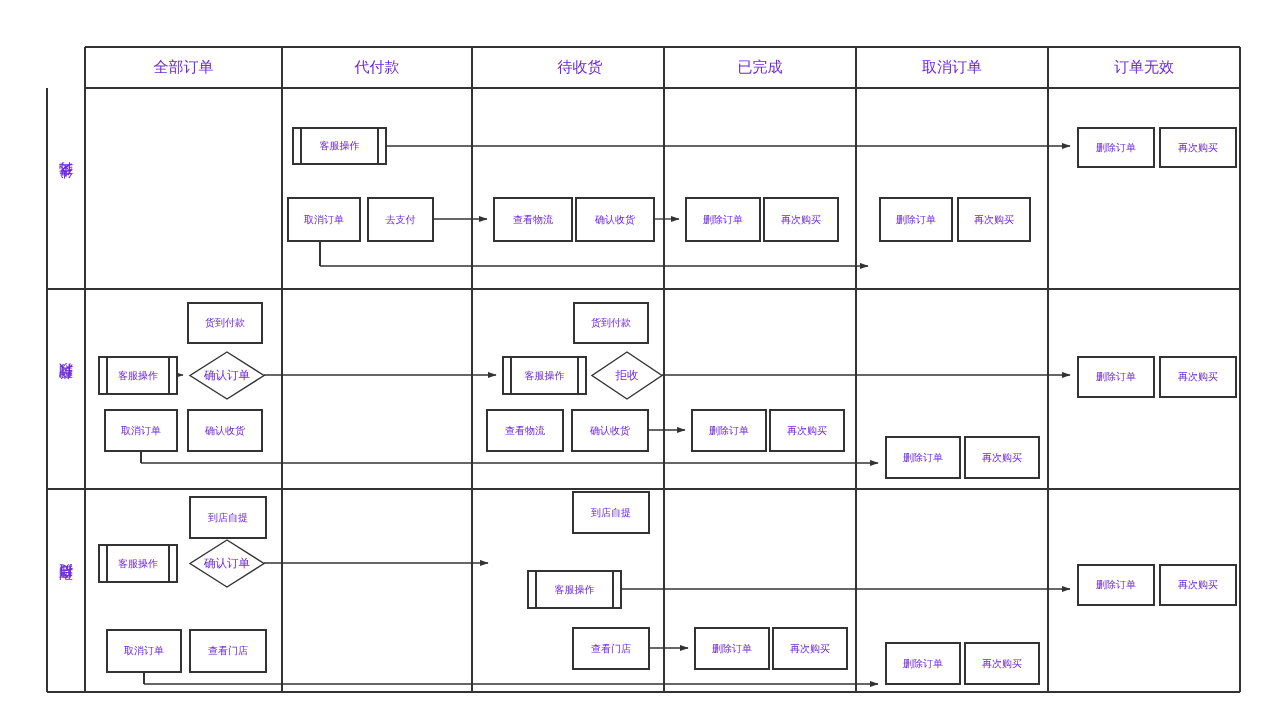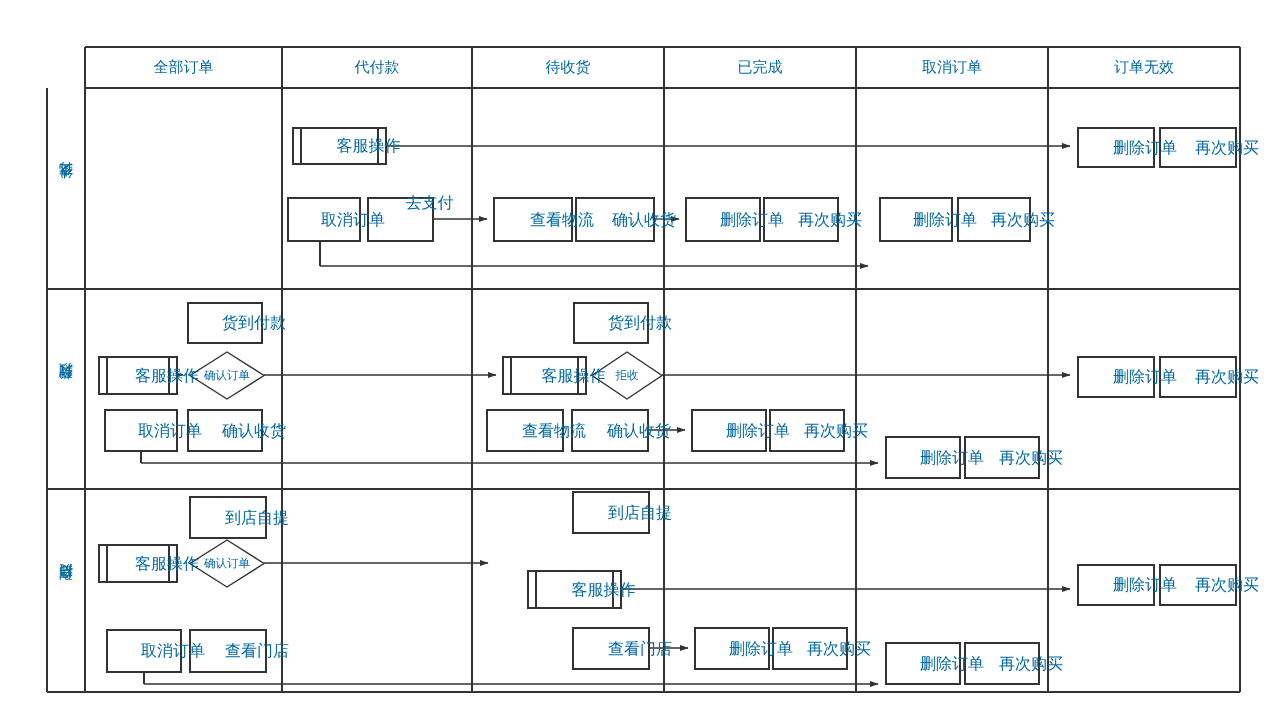--- a/index.html
+++ b/index.html
@@ -1,23 +1,23 @@
 <!DOCTYPE html>
 <html><head>
 <meta charset="utf-8">
 <style>
   html,body{margin:0;padding:0;background:#ffffff;}
   body{font-family:"Liberation Sans","DejaVu Sans",sans-serif;color:#333333;}
   #stage{position:relative;width:1271px;height:722px;background:#ffffff;overflow:hidden;}
   #svgroot{position:absolute;left:0;top:0;width:1271px;height:722px;}
   .lbl{position:absolute;display:flex;align-items:center;justify-content:center;
-       text-align:center;color:#0369a1;line-height:1.12;pointer-events:none;}
+       text-align:center;color:#6d28d9;line-height:1.12;pointer-events:none;}
   .hdr{font-size:15px;}
   .rowlbl{font-size:14px;writing-mode:vertical-rl;transform:rotate(180deg);letter-spacing:1px;}
-  .boxtxt{font-size:16px;padding-left:29px;}
+  .boxtxt{font-size:10px;}
   .dmtxt{font-size:11.5px;text-align:center;}
 </style>
 </head>
 <body>
 
 <div id="stage">
   <svg id="svgroot" viewBox="0 0 1271 722">
     <defs>
       <marker id="ah" markerWidth="9" markerHeight="9" refX="8.4" refY="3.2" orient="auto" markerUnits="userSpaceOnUse">
         <path d="M0,0 L9,3.2 L0,6.4 z" fill="#333333"></path>
@@ -113,32 +113,32 @@
         <rect x="773" y="628" width="74" height="41" fill="#ffffff" stroke="#333333" stroke-width="1.6" shape-rendering="crispEdges"></rect>
         <rect x="886" y="643" width="74" height="41" fill="#ffffff" stroke="#333333" stroke-width="1.6" shape-rendering="crispEdges"></rect>
         <rect x="965" y="643" width="74" height="41" fill="#ffffff" stroke="#333333" stroke-width="1.6" shape-rendering="crispEdges"></rect>
         <rect x="1078" y="565" width="76" height="40" fill="#ffffff" stroke="#333333" stroke-width="1.6" shape-rendering="crispEdges"></rect>
         <rect x="1160" y="565" width="76" height="40" fill="#ffffff" stroke="#333333" stroke-width="1.6" shape-rendering="crispEdges"></rect>
       </g>
   </svg>
   <div id="labels">
       <div class="lbl hdr" style="left: 85px; top: 47px; width: 197px; height: 41px;">全部订单</div>
       <div class="lbl hdr" style="left: 282px; top: 47px; width: 190px; height: 41px;">代付款</div>
-      <div class="lbl hdr" style="left: 472px; top: 47px; width: 192px; height: 41px; text-align: center;">待收货</div>
+      <div class="lbl hdr" style="left: 484px; top: 47px; width: 192px; height: 41px; text-align: center;">待收货</div>
       <div class="lbl hdr" style="left: 664px; top: 47px; width: 192px; height: 41px;">已完成</div>
       <div class="lbl hdr" style="left: 856px; top: 47px; width: 192px; height: 41px;">取消订单</div>
       <div class="lbl hdr" style="left: 1048px; top: 47px; width: 192px; height: 41px;">订单无效</div>
       <div class="lbl rowlbl" style="left: 47px; top: 88px; width: 38px; height: 201px;">线上支付</div>
       <div class="lbl rowlbl" style="left: 47px; top: 289px; width: 38px; height: 200px;">货到付款</div>
       <div class="lbl rowlbl" style="left: 47px; top: 489px; width: 38px; height: 203px;">到店自提</div>
       <div class="lbl boxtxt" style="left: 293px; top: 128px; width: 93px; height: 36px;">客服操作</div>
       <div class="lbl boxtxt" style="left: 1078px; top: 128px; width: 76px; height: 39px;">删除订单</div>
       <div class="lbl boxtxt" style="left: 1160px; top: 128px; width: 76px; height: 39px;">再次购买</div>
       <div class="lbl boxtxt" style="left: 288px; top: 198px; width: 72px; height: 43px;">取消订单</div>
-      <div class="lbl boxtxt" style="left: 368px; top: 181px; width: 65px; height: 43px;">去支付</div>
+      <div class="lbl boxtxt" style="left: 368px; top: 198px; width: 65px; height: 43px;">去支付</div>
       <div class="lbl boxtxt" style="left: 494px; top: 198px; width: 78px; height: 43px;">查看物流</div>
       <div class="lbl boxtxt" style="left: 576px; top: 198px; width: 78px; height: 43px;">确认收货</div>
       <div class="lbl boxtxt" style="left: 686px; top: 198px; width: 74px; height: 43px;">删除订单</div>
       <div class="lbl boxtxt" style="left: 764px; top: 198px; width: 74px; height: 43px;">再次购买</div>
       <div class="lbl boxtxt" style="left: 880px; top: 198px; width: 72px; height: 43px;">删除订单</div>
       <div class="lbl boxtxt" style="left: 958px; top: 198px; width: 72px; height: 43px;">再次购买</div>
       <div class="lbl boxtxt" style="left: 188px; top: 303px; width: 74px; height: 40px;">货到付款</div>
       <div class="lbl boxtxt" style="left: 99px; top: 357px; width: 78px; height: 37px;">客服操作</div>
       <div class="lbl dmtxt" style="left: 186px; top: 352px; width: 82px; height: 47px;">确认订单</div>
       <div class="lbl boxtxt" style="left: 105px; top: 410px; width: 72px; height: 41px;">取消订单</div>

